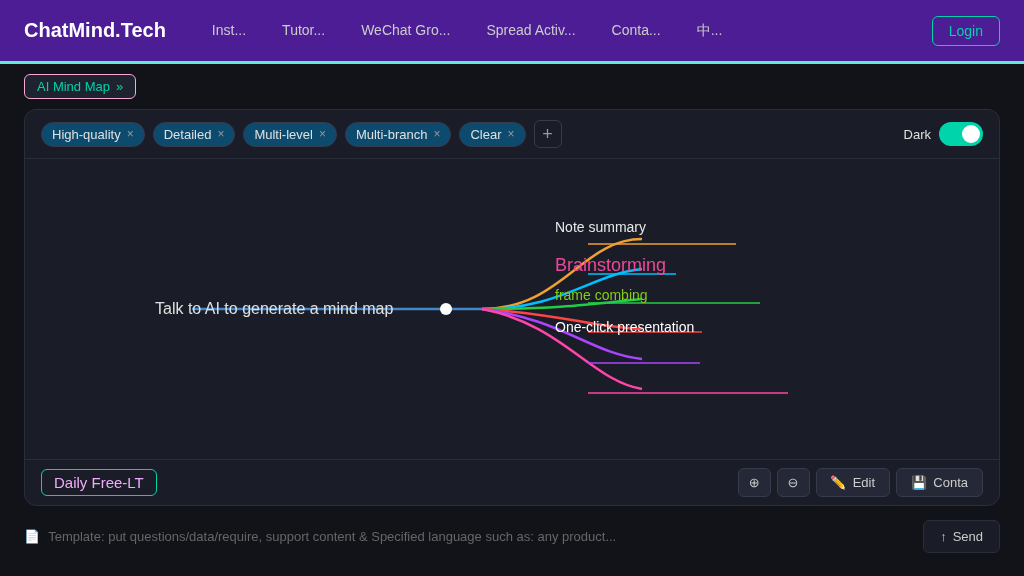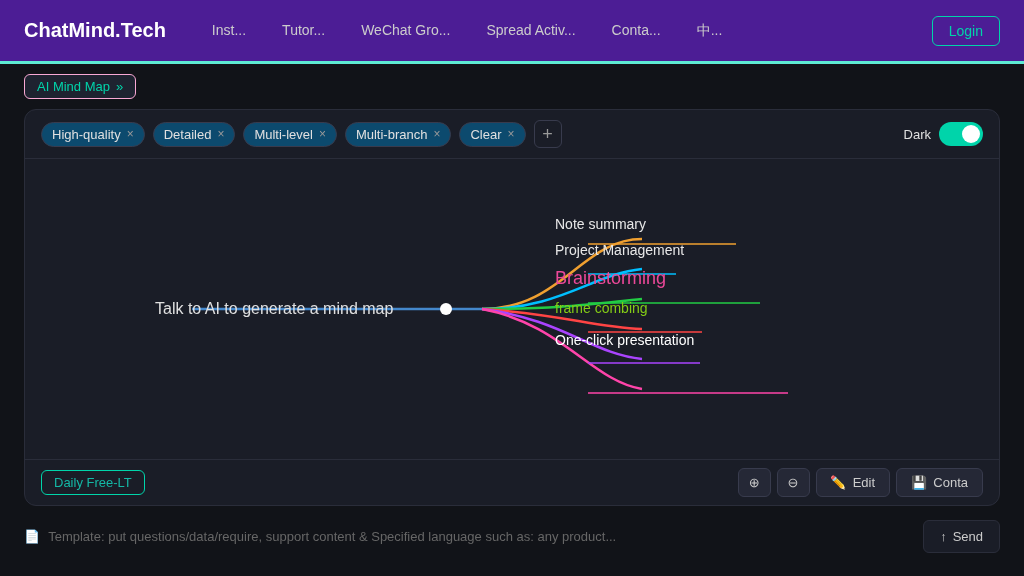--- a/index.html
+++ b/index.html
@@ -186,24 +186,24 @@
     
     .bottom-bar {
       display: flex;
       align-items: center;
       padding: 8px 16px;
       border-top: 1px solid #2a2d3a;
     }
     .free-badge {
       background: transparent;
       border: 1.5px solid #00d4aa;
-      color: #14b8a6;
+      color: #f0abfc;
       border-radius: 6px;
       padding: 4px 12px;
-      font-size: 13px;
+      font-size: 15px;
       text-align: center;
     }
     .bottom-spacer { flex: 1; }
     .icon-btn {
       background: #252836;
       border: 1px solid #383b4d;
       color: #ccc;
       border-radius: 6px;
       padding: 6px 10px;
       font-size: 13px;
@@ -340,25 +340,22 @@
       <line x1="526" y1="204" x2="638" y2="204" stroke="#aa44ff" stroke-width="1.5"></line>
 
       <line x1="526" y1="234" x2="726" y2="234" stroke="#ff44aa" stroke-width="1.5"></line>
     </svg>
 
     <div class="center-label">Talk to AI to generate a mind map</div>
 
     <div class="center-dot"></div>
 
     <div style="position:absolute; left:530px; top:50%; transform:translateY(-50%); display:flex; flex-direction:column;">
-      <div style="height:36px; display:flex; align-items:center; font-size:14px; color:#e8e8e8; margin-top:-54px;">
+      <div style="height:36px; display:flex; font-size:14px; color:#e8e8e8; margin-top:-54px;">
         <span>Note summary</span>
-      </div>
-      <div style="height:36px; display:flex; align-items:center; font-size:14px; color:#e8e8e8; margin-top:-10px;">
-        <span>Project Management</span>
       </div>
       <div style="height:36px; display:flex; align-items:center; font-size:18px; color:#ec4899; margin-top:-8px;">
         <span>Brainstorming</span>
       </div>
       <div style="height:36px; display:flex; align-items:center; font-size:14px; color:#84cc16; margin-top:-6px;">
         <span>frame combing</span>
       </div>
       <div style="height:36px; display:flex; align-items:center; font-size:14px; color:#ffffff; margin-top:-4px;">
         <span>One-click presentation</span>
       </div>

